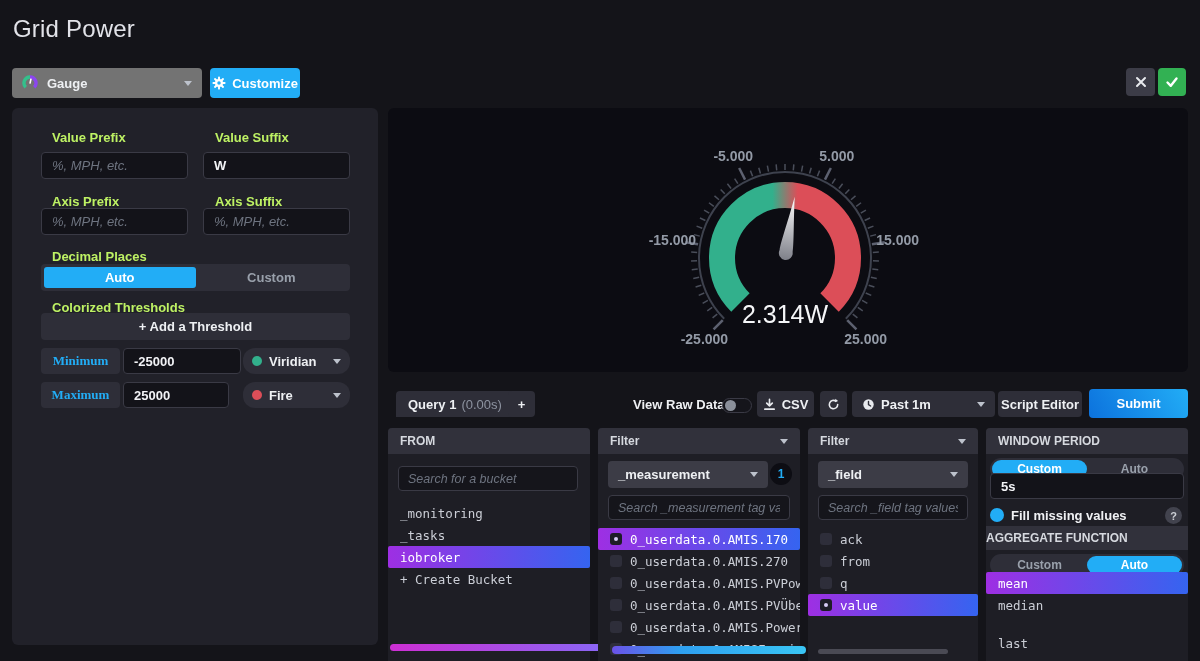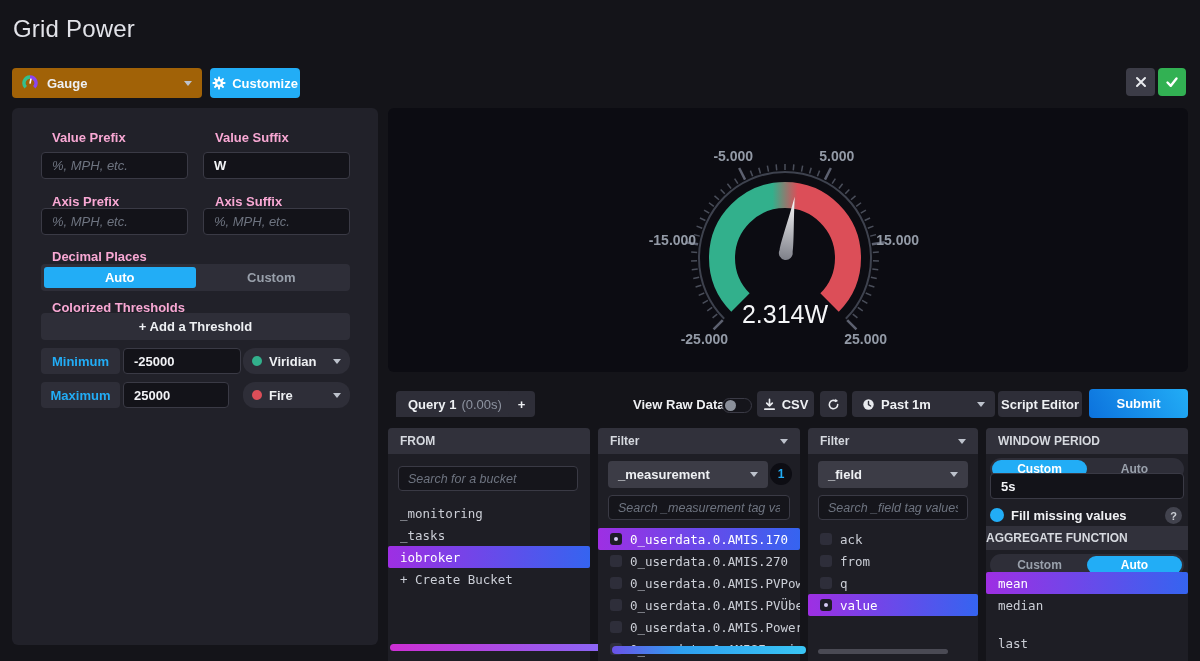--- a/index.html
+++ b/index.html
@@ -2,48 +2,48 @@
 <html><head>
 <meta charset="utf-8">
 <style>
   * { margin:0; padding:0; box-sizing:border-box; }
   html,body { width:1200px; height:661px; overflow:hidden; }
   body { background:#141419; font-family:"Liberation Sans", sans-serif; position:relative; color:#e6e7ec; }
   .abs { position:absolute; }
 
   
   .page-title { left:13px; top:15px; font-size:24px; color:#e2e3e9; letter-spacing:.2px; }
-  .viz-dd { left:12px; top:68px; width:190px; height:30px; background:#a16207; border-radius:4px;
+  .viz-dd { left:12px; top:68px; width:190px; height:30px; background:#737373; border-radius:4px;
             display:flex; align-items:center; padding:8px 10px; cursor:pointer; }
   .viz-dd .lbl { font-size:13px; font-weight:700; color:#eef0f3; margin-left:9px; }
   .caret { width:0; height:0; border-left:4px solid transparent; border-right:4px solid transparent;
            border-top:5px solid #bdc2cc; }
   .viz-dd .caret { margin-left:auto; }
   .btn-customize { left:210px; top:68px; width:90px; height:30px; background:#22ADF6; border-radius:4px;
                    display:flex; align-items:center; justify-content:center; gap:6px; cursor:pointer; }
   .btn-customize .lbl { font-size:13px; font-weight:700; color:#fff; }
   .btn-x { left:1126px; top:68px; width:29px; height:28px; background:#3c3c47; border-radius:4px;
            display:flex; align-items:center; justify-content:center; cursor:pointer; }
   .btn-check { left:1158px; top:68px; width:28px; height:28px; background:#32B153; border-radius:4px;
                display:flex; align-items:center; justify-content:center; cursor:pointer; }
 
   
   .cfg { left:12px; top:108px; width:366px; height:537px; background:#212129; border-radius:6px; }
-  .cfg .field-label { position:absolute; font-size:13px; font-weight:700; color:#f9a8d4; }
+  .cfg .field-label { position:absolute; font-size:13px; font-weight:700; color:#bef264; }
   .tb { position:absolute; background:#131319; border:1px solid #3a3a45; border-radius:4px; height:27px;
         color:#f2f3f6; font-size:13px; font-weight:700; padding:0 10px; font-family:"Liberation Sans",sans-serif; outline:none; width:147px; }
   .tb::placeholder { color:#6e7480; font-style:italic; font-weight:400; }
   .seg { position:absolute; background:#2e2e38; border-radius:4px; height:27px; display:flex; padding:3px; }
   .seg .opt { flex:1; display:flex; align-items:center; justify-content:center; font-size:13px; font-weight:700;
               color:#99a0ab; border-radius:3px; cursor:pointer; }
   .seg .opt.on { background:#22ADF6; color:#fff; }
   .btn-addth { position:absolute; left:29px; top:205px; width:309px; height:27px; background:#2e2e38; border-radius:4px;
                display:flex; align-items:center; justify-content:center; font-size:13px; font-weight:700; color:#eef0f3; cursor:pointer; }
   .th-type { position:absolute; width:79px; height:26px; background:#2e2e38; border-radius:4px; display:flex;
-             align-items:center; justify-content:center; color:#22ADF6; font-size:13px; font-weight:700; cursor:pointer; }
+             align-items:center; justify-content:center; color:#22ADF6; font-size:13px; font-weight:700; cursor:pointer;font-family:Liberation Serif, serif; }
   .th-dd { position:absolute; width:107px; height:26px; background:#2e2e38; border-radius:12px; display:flex;
            align-items:center; padding:0 9px; gap:7px; cursor:pointer; }
   .th-dd .dot { width:10px; height:10px; border-radius:50%; }
   .th-dd .lbl { font-size:13px; font-weight:700; color:#eef0f3; }
   .th-dd .caret { margin-left:auto; }
 
   
   .vis { left:388px; top:108px; width:800px; height:264px; background:#0c0c12; border-radius:6px; }
   .g-lab { font:700 14px "Liberation Sans",sans-serif; fill:#939aa6; }
   .g-val { font:500 25px "Liberation Sans",sans-serif; fill:#f5f6f8; }

